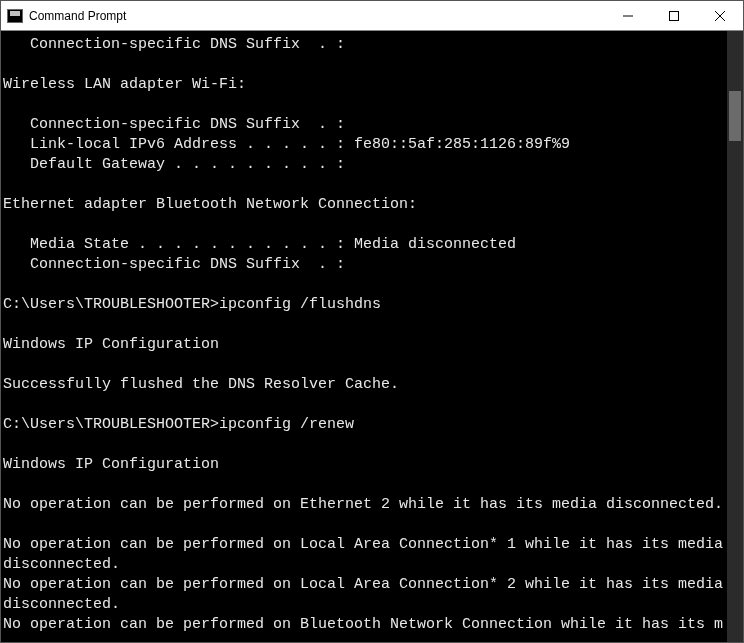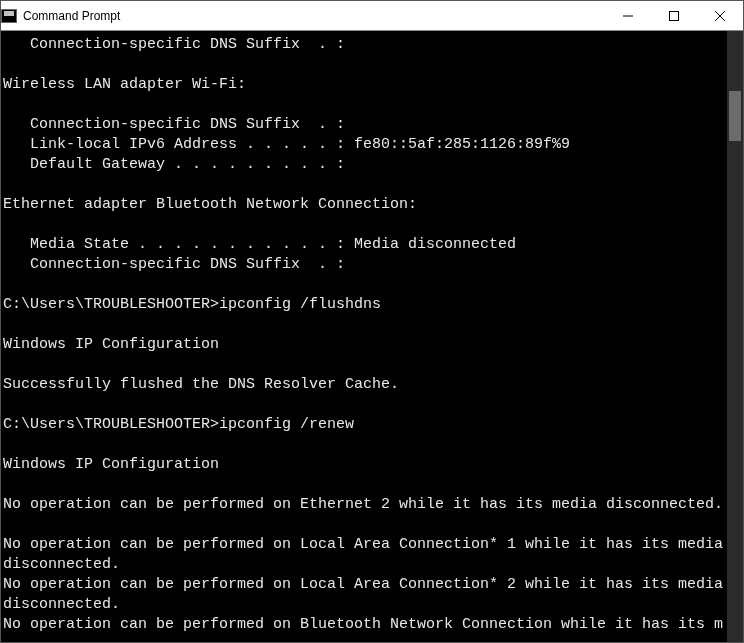--- a/index.html
+++ b/index.html
@@ -26,20 +26,21 @@
       height: 30px;
       background: #ffffff;
       display: flex;
       align-items: center;
       justify-content: space-between;
       border-bottom: 1px solid #888;
     }
     .titlebar-left {
       display: flex;
       align-items: center;
+      padding-left: 6px;
       gap: 6px;
     }
     .app-icon {
       width: 16px;
       height: 14px;
       background: #000;
       border: 1px solid #666;
       position: relative;
       display: flex;
       align-items: center;

